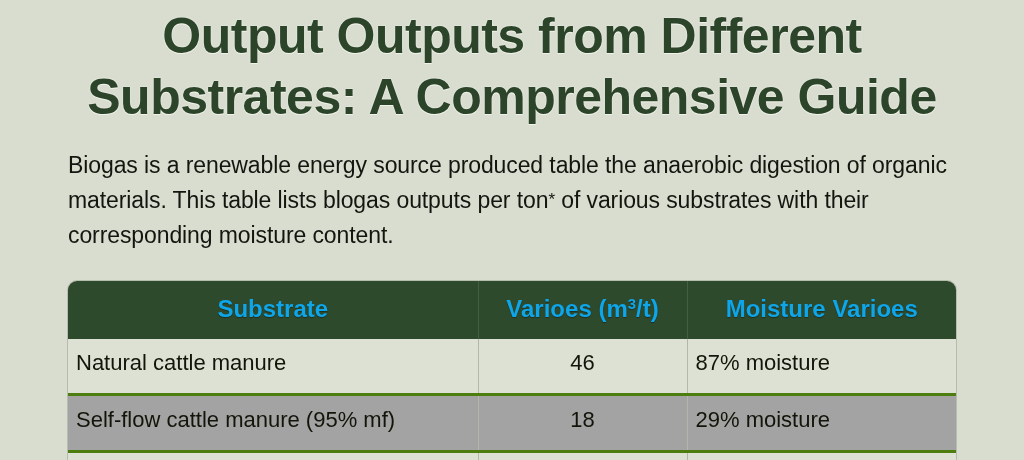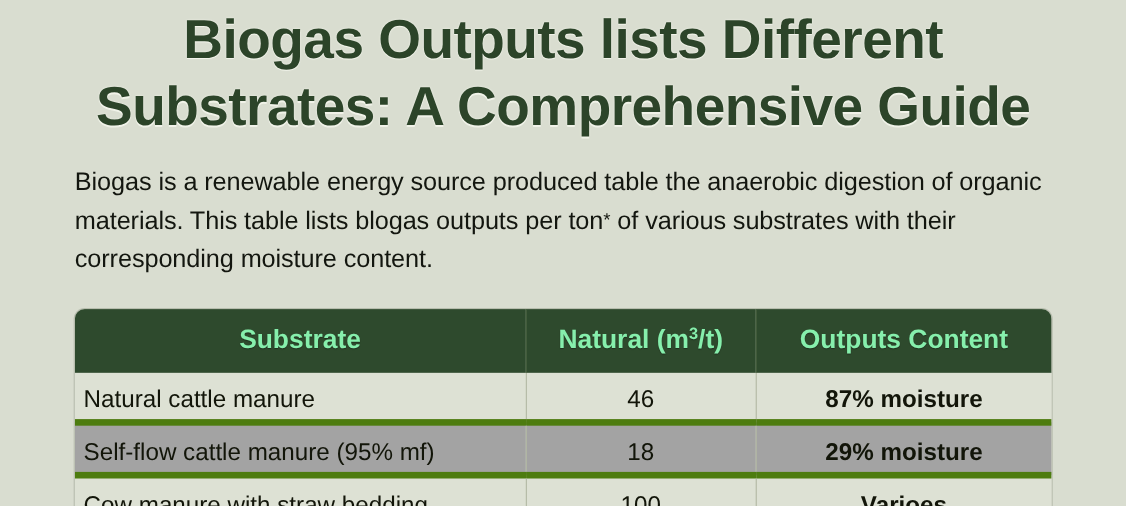--- a/index.html
+++ b/index.html
@@ -61,73 +61,73 @@
   table.substrate-table {
     width: 100%;
     border-collapse: collapse;
     table-layout: fixed;
     border-radius: 9px 9px 0 0;
     overflow: hidden;
     box-shadow: 0 0 0 1px rgba(120,128,108,0.35);
   }
   table.substrate-table thead th {
     background: #2e4a2d;
-    color: #86efac;
+    color: #0ea5e9;
     font-size: 24px;
     font-weight: bold;
     padding: 14px 8px 16px 8px;
     text-align: center;
     border-right: 1px solid #46603f;
     text-shadow: 0 1px 1px rgba(0,0,0,0.35);
   }
   table.substrate-table thead th:last-child { border-right: none; }
 
   table.substrate-table tbody td {
     font-size: 22px;
     color: #121509;
-    padding: 9px 8px 4px 8px;
+    padding: 9px 8px 16px 8px;
     border-right: 1px solid #b2b8a3;
-    border-bottom: 6px solid #4d7c0f;
+    border-bottom: 3px solid #4d7c0f;
     background: #dde1d4;
     height: 29px;
   }
   table.substrate-table tbody td:last-child { border-right: none; }
   table.substrate-table tbody tr.alt td { background: #a3a3a3; }
 
   td.cell-substrate { text-align: left; padding-left: 22px; }
   td.cell-output    { text-align: center; }
-  td.cell-moisture  { text-align: center; font-weight: bold; }
+  td.cell-moisture  { text-align: left; }
 
   col.col-substrate { width: 410px; }
   col.col-output    { width: 209px; }
   col.col-moisture  { width: 269px; }
 
   sup.cube { font-size: 0.62em; vertical-align: 0.55em; }
 </style>
 </head>
 <body>
 
 <div class="page">
 
-  <h1 class="doc-title">Biogas Outputs lists Different Substrates: A Comprehensive Guide</h1>
+  <h1 class="doc-title">Output Outputs from Different Substrates: A Comprehensive Guide</h1>
 
   <p class="doc-intro"><span>Biogas is a renewable energy source produced table the anaerobic digestion of organic materials. This table lists blogas outputs per ton</span><span class="asterisk">*</span><span> of various substrates with their corresponding moisture content.</span></p>
 
   <div class="table-wrap">
     <table class="substrate-table">
       <colgroup>
         <col class="col-substrate">
         <col class="col-output">
         <col class="col-moisture">
       </colgroup>
       <thead>
         <tr>
           <th>Substrate</th>
-          <th><span>Natural (m</span><sup class="cube">3</sup><span>/t)</span></th>
-          <th>Outputs Content</th>
+          <th><span>Varioes (m</span><sup class="cube">3</sup><span>/t)</span></th>
+          <th>Moisture Varioes</th>
         </tr>
       </thead>
       <tbody>
         <tr>
           <td class="cell-substrate">Natural cattle manure</td>
           <td class="cell-output">46</td>
           <td class="cell-moisture">87% moisture</td>
         </tr>
         <tr class="alt">
           <td class="cell-substrate">Self-flow cattle manure (95% mf)</td>

